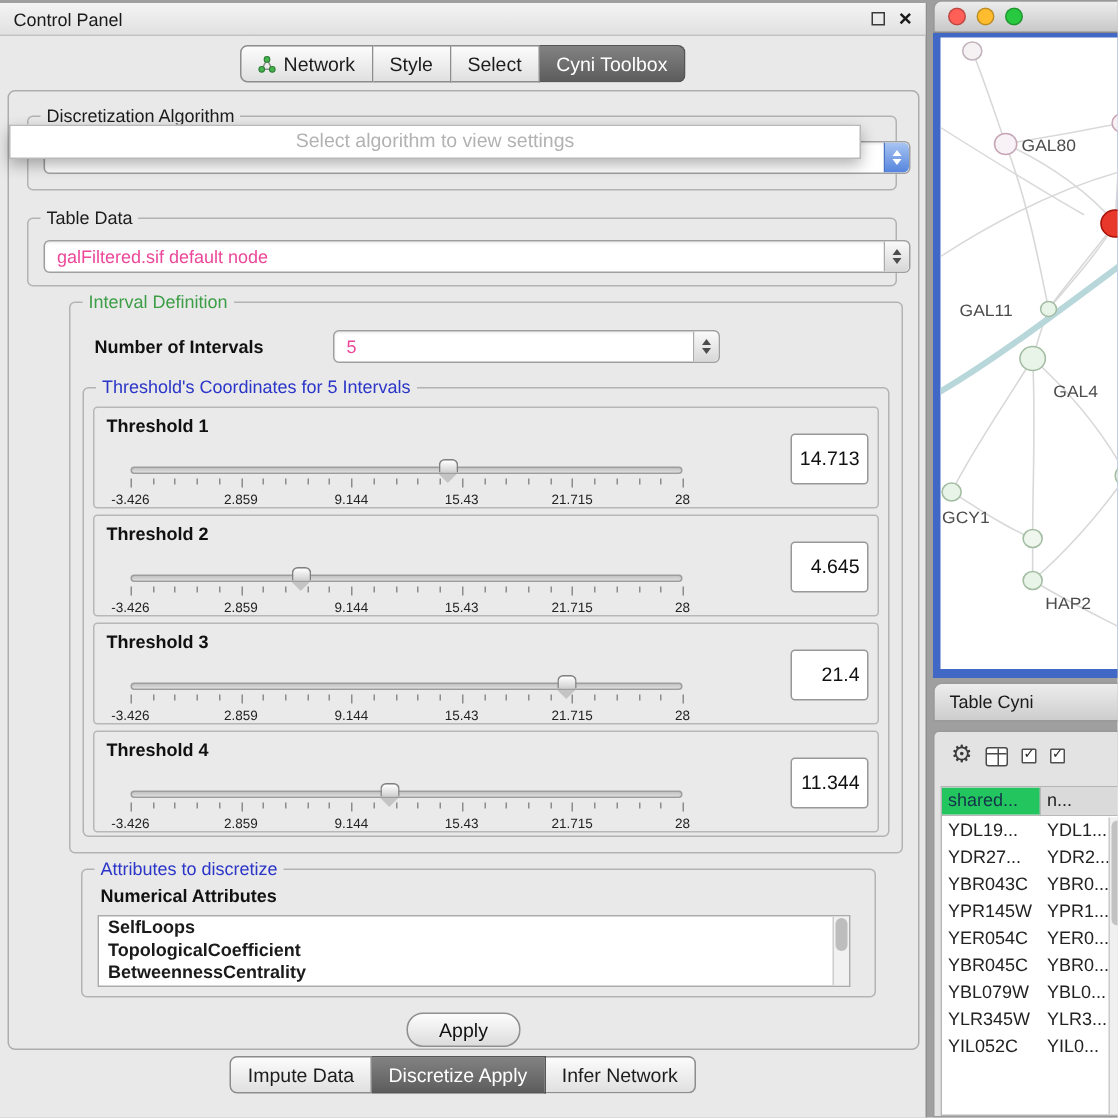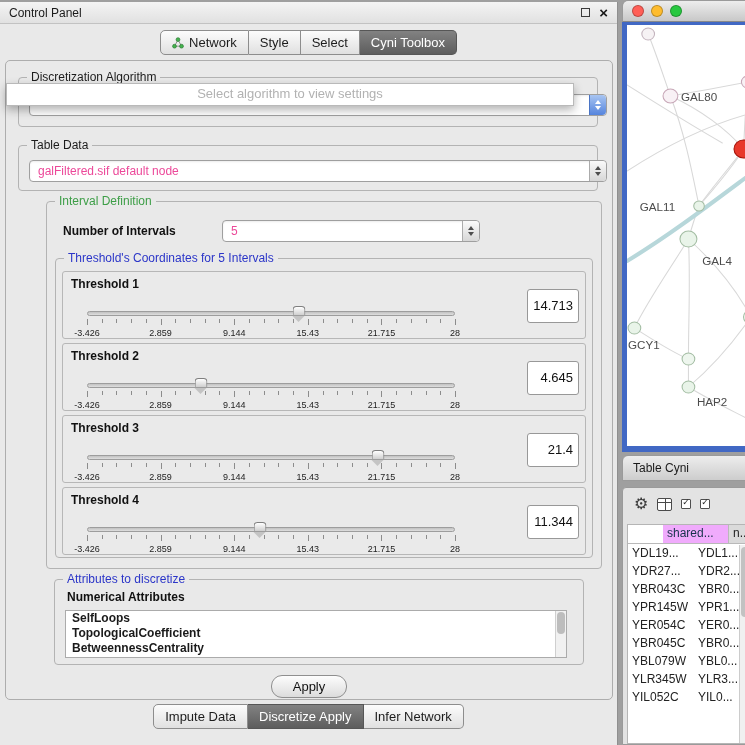--- a/index.html
+++ b/index.html
@@ -90,21 +90,21 @@
 .tw-toolbar{position:absolute;left:0;top:0;right:0;height:32px;display:flex;align-items:center;gap:9px;padding-left:11px;}
 .gear{font-size:16px;color:#3c3c3c;line-height:1;}
 .colicon{width:15px;height:13px;border:1px solid #4a4a4a;background:#fff;position:relative;border-radius:2px;}
 .colicon::before{content:"";position:absolute;left:50%;top:0;bottom:0;width:1px;background:#4a4a4a;}
 .colicon::after{content:"";position:absolute;left:0;right:0;top:3px;height:1px;background:#4a4a4a;}
 .chk{width:10px;height:10px;border:1px solid #4f4f4f;background:#fff;position:relative;border-radius:1px;}
 .chk::after{content:"✓";position:absolute;left:0;top:-3px;font-size:9px;color:#2a2a2a;}
 .tw-table{position:absolute;left:4px;top:36px;right:0;bottom:0;background:#fff;border:1px solid #b5b5b5;overflow:hidden;}
 .thead{display:flex;height:19px;border-bottom:1px solid #b9b9b9;}
 .th{font-size:12px;color:#15324a;padding:1px 4px;border-right:1px solid #b9b9b9;overflow:hidden;white-space:nowrap;}
-.th0{width:66px;background:#f0abfc;margin-left:35px;}
+.th0{width:66px;background:#22c55e;}
 .th1{flex:1;background:#dadada;color:#222;}
 .trow{display:flex;height:18px;}
 .tcell{font-size:12px;color:#222;padding:0 4px;white-space:nowrap;overflow:hidden;line-height:18px;}
 .tcell.c0{width:66px;}
 .tcell.c1{flex:1;}
 .table-scrollbar{position:absolute;right:0;top:20px;bottom:0;width:11px;background:#f0f0f0;border-left:1px solid #ccc;}
 .tsb-thumb{position:absolute;left:1px;right:1px;top:2px;height:70px;background:#c2c2c2;border-radius:5px;}
 .bold{font-weight:bold;}
 </style>
 </head>

